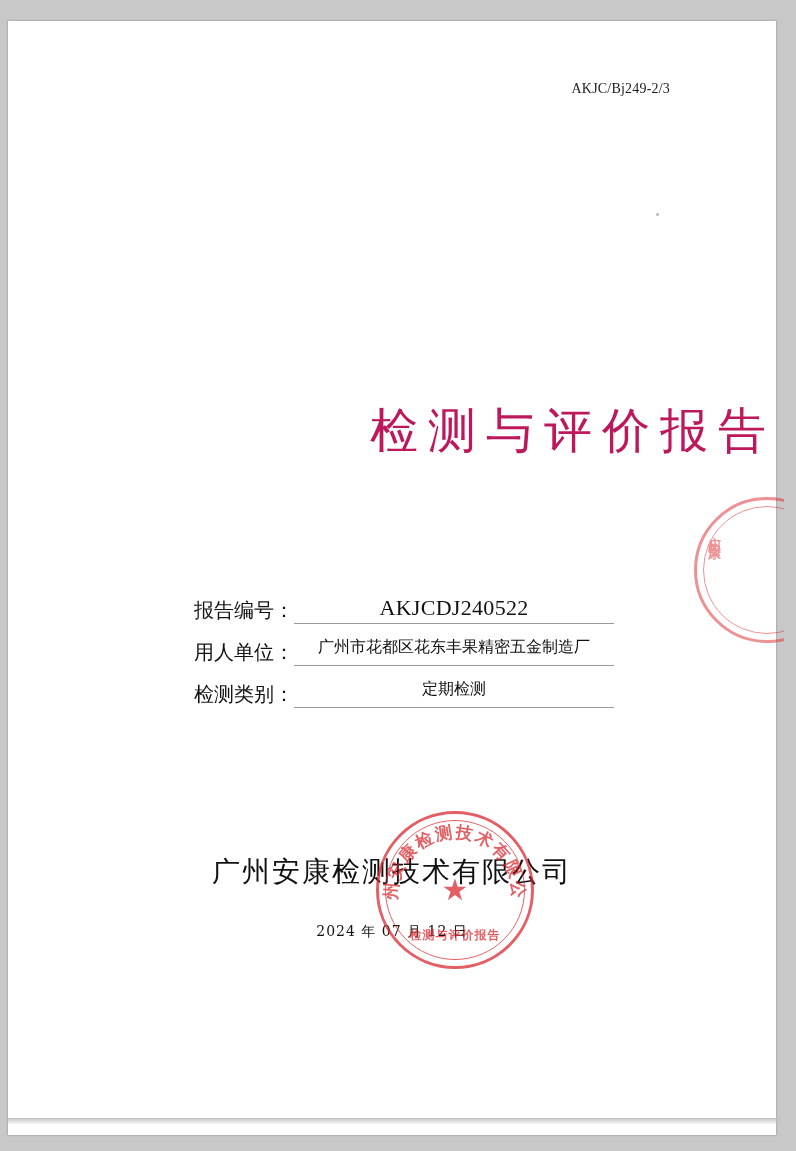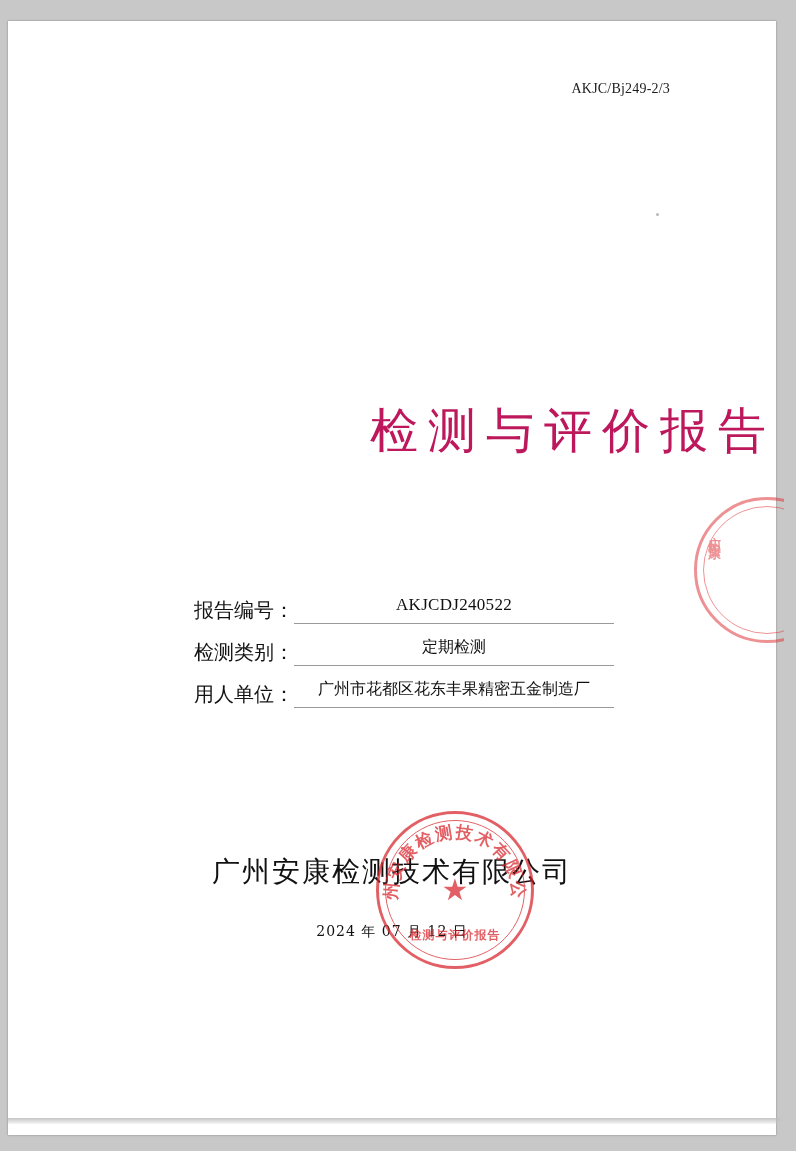--- a/index.html
+++ b/index.html
@@ -96,21 +96,21 @@
     right: 0;
     top: 4px;
     text-align: center;
     font-size: 16px;
     color: #111111;
     font-family: "DejaVu Serif", serif;
     white-space: nowrap;
   }
   .field-value.latin {
     font-family: "Liberation Serif", serif;
-    font-size: 17px;
+    font-size: 22px;
     letter-spacing: 0.3px;
   }
   .field-line {
     position: absolute;
     left: 100px;
     right: 0;
     top: 32px;
     border-bottom: 1px solid #9a9a9a;
   }
 
@@ -256,28 +256,28 @@
 
     <div class="fields">
 
       <div class="field-row">
         <span class="field-label">报告编号：</span>
         <span class="field-value latin">AKJCDJ240522</span>
         <span class="field-line"></span>
       </div>
 
       <div class="field-row">
+        <span class="field-label">用人单位：</span>
+        <span class="field-value">广州市花都区花东丰果精密五金制造厂</span>
+        <span class="field-line"></span>
+      </div>
+
+      <div class="field-row">
         <span class="field-label">检测类别：</span>
         <span class="field-value">定期检测</span>
-        <span class="field-line"></span>
-      </div>
-
-      <div class="field-row">
-        <span class="field-label">用人单位：</span>
-        <span class="field-value">广州市花都区花东丰果精密五金制造厂</span>
         <span class="field-line"></span>
       </div>
 
     </div>
 
     <div class="company-name">广州安康检测技术有限公司</div>
     <div class="issue-date">2024 年 07 月 12 日</div>
 
     <div class="stamp-main">
       <div class="ring2"></div>

